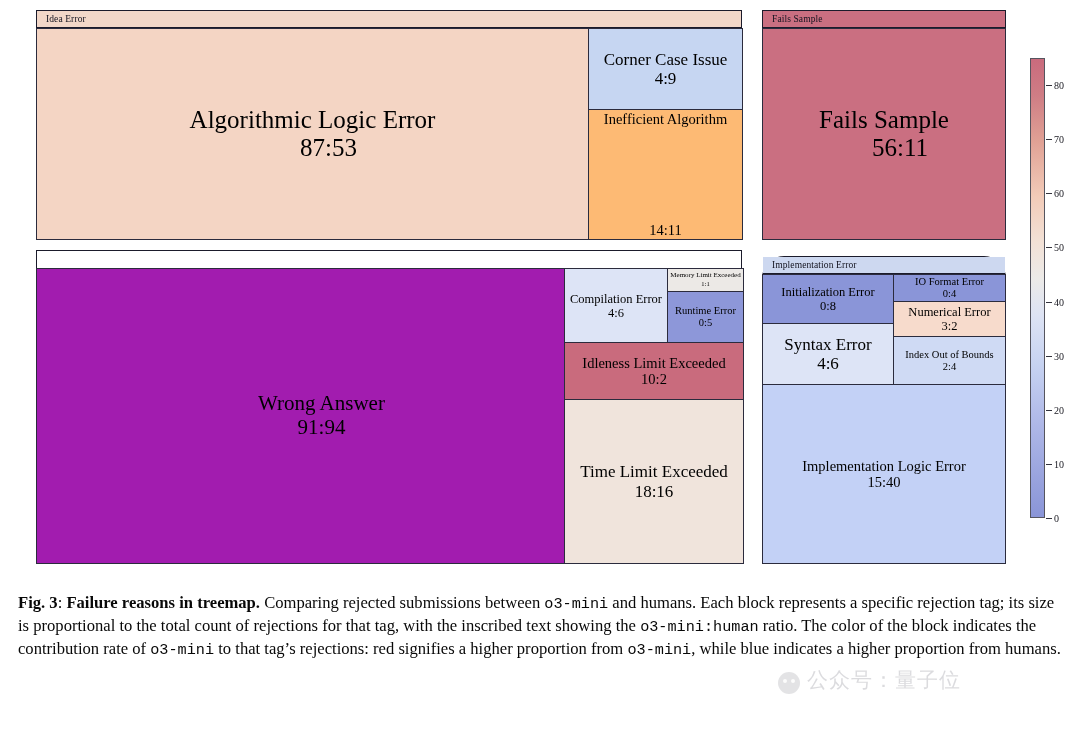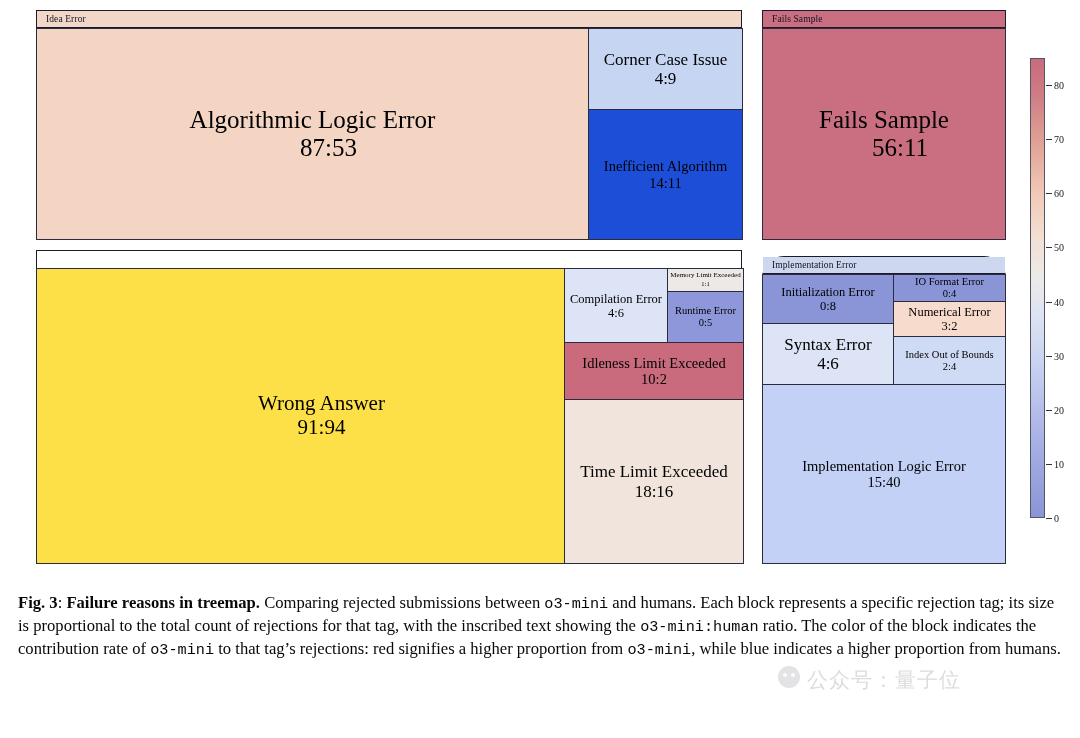--- a/index.html
+++ b/index.html
@@ -134,21 +134,21 @@
   }
   #caption b { font-weight: 700; }
   .mono { font-family: "Liberation Mono", "DejaVu Sans Mono", monospace; font-size: 15.2px; }
 
   
   #watermark {
     position: absolute;
     left: 778px;
     top: 666px;
     display: flex;
-    align-items: flex-start;
+    align-items: flex-end;
     gap: 7px;
     opacity: 0.5;
     pointer-events: none;
   }
   #wm-logo {
     width: 22px; height: 22px;
     border-radius: 50%;
     background: #c8c8cc;
     position: relative;
     flex: none;
@@ -184,38 +184,38 @@
       <div class="tile fs-xxl" style="left:-1px; top:17px; width:553px; height:212px; background:#f4d5c4;">
         <span class="t-label">Algorithmic Logic Error</span>
         <span class="t-ratio">87:53</span>
       </div>
 
       <div class="tile fs-lg" style="left:551px; top:17px; width:155px; height:82px; background:#c6d6f2;">
         <span class="t-label">Corner Case Issue</span>
         <span class="t-ratio">4:9</span>
       </div>
 
-      <div class="tile fs-md" style="left:551px; top:98px; width:155px; height:131px; background:#1d4ed8;">
+      <div class="tile fs-md" style="left:551px; top:98px; width:155px; height:131px; background:#fdba74;justify-content:space-between;">
         <span class="t-label">Inefficient Algorithm</span>
         <span class="t-ratio">14:11</span>
       </div>
     </div>
 
     <div class="group" style="left:762px; top:10px; width:244px; height:228px;">
       <div class="group-header" style="background:#ca6f81;">Fails Sample</div>
 
       <div class="tile fs-xxl" style="left:-1px; top:17px; width:244px; height:212px; background:#ca6f81;">
         <span class="t-label">Fails Sample</span>
         <span class="t-ratio">56:11</span>
       </div>
     </div>
 
     <div class="group" style="left:36px; top:250px; width:706px; height:312px;">
 
-      <div class="tile fs-xl" style="left:-1px; top:17px; width:571px; height:296px; background:#fde047;">
+      <div class="tile fs-xl" style="left:-1px; top:17px; width:571px; height:296px; background:#a21caf;">
         <span class="t-label">Wrong Answer</span>
         <span class="t-ratio">91:94</span>
       </div>
 
       <div class="tile fs-sm" style="left:527px; top:17px; width:104px; height:75px; background:#dde4f6;">
         <span class="t-label">Compilation Error</span>
         <span class="t-ratio">4:6</span>
       </div>
 
       <div class="tile fs-xxs" style="left:630px; top:17px; width:77px; height:24px; background:#ece9e6;">

